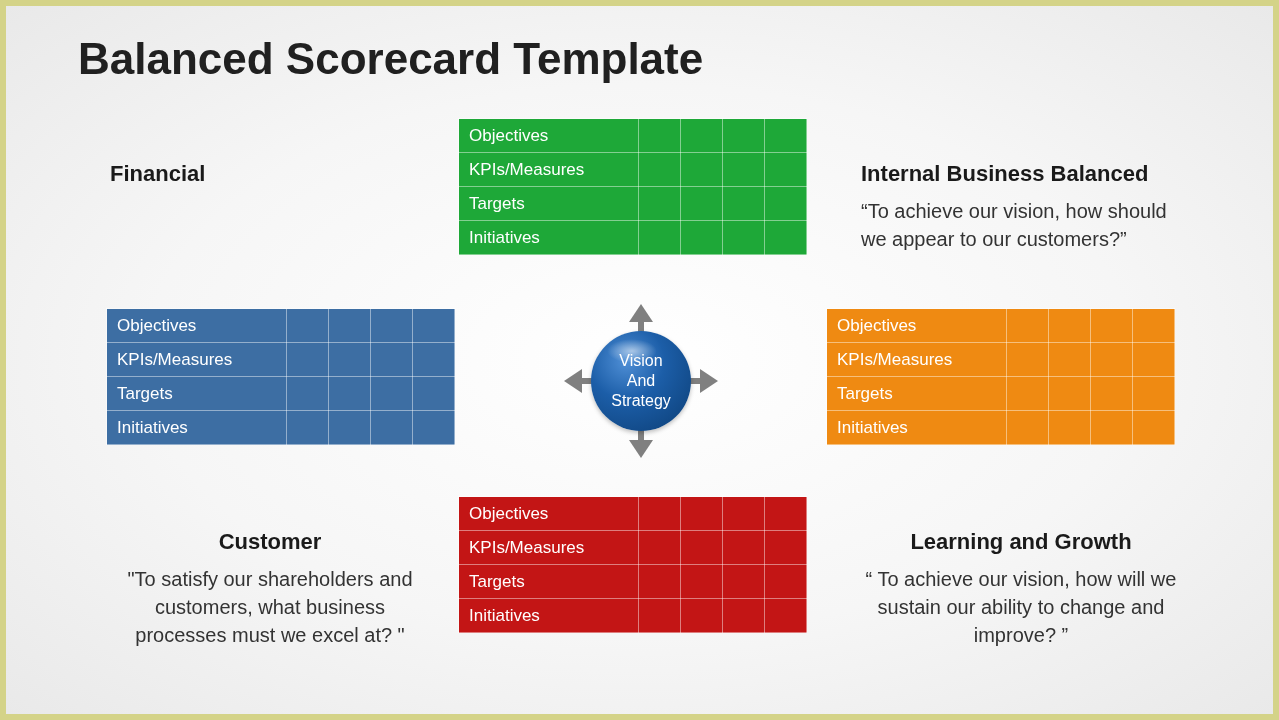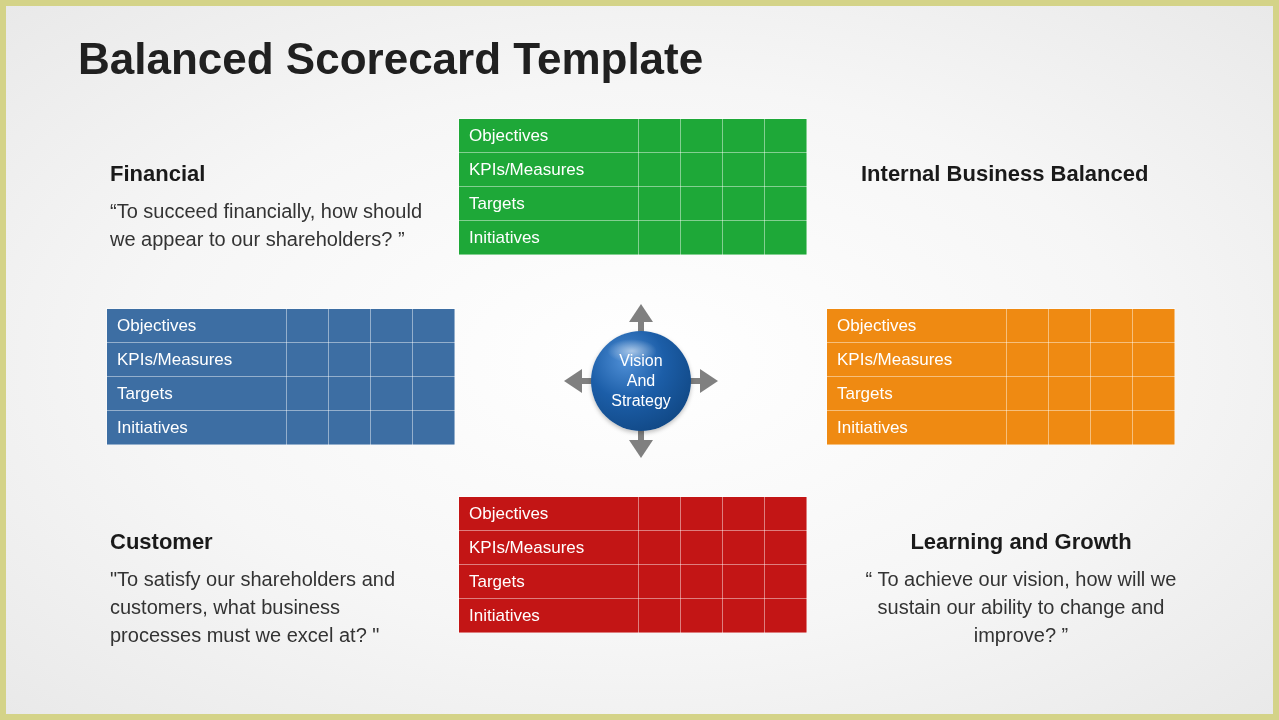--- a/index.html
+++ b/index.html
@@ -104,28 +104,28 @@
 </style>
 </head>
 <body>
 
 <div class="slide">
 
   <div class="title">Balanced Scorecard Template</div>
 
   <div class="pblock" style="left:104px; top:110px;">
     <h3>Financial</h3>
-    <p>“To succeed financially, how should we appear to our shareholders? ”</p>
   </div>
 
   <div class="pblock" style="left:855px; top:110px;">
     <h3>Internal Business Balanced</h3>
-  </div>
-
-  <div class="pblock" style="left:104px; top:478px;">
+    <p>“To achieve our vision, how should we appear to our customers?”</p>
+  </div>
+
+  <div class="pblock" style="left:104px; top:478px;text-align:center;">
     <h3>Customer</h3>
     <p>"To satisfy our shareholders and customers, what business processes must we excel at? "</p>
   </div>
 
   <div class="pblock" style="left:855px; top:478px;text-align:center;">
     <h3>Learning and Growth</h3>
     <p>“ To achieve our vision, how will we sustain our ability to change and improve? ”</p>
   </div>
 
   <table class="mini-table t-green" style="left:452px; top:112px;">

